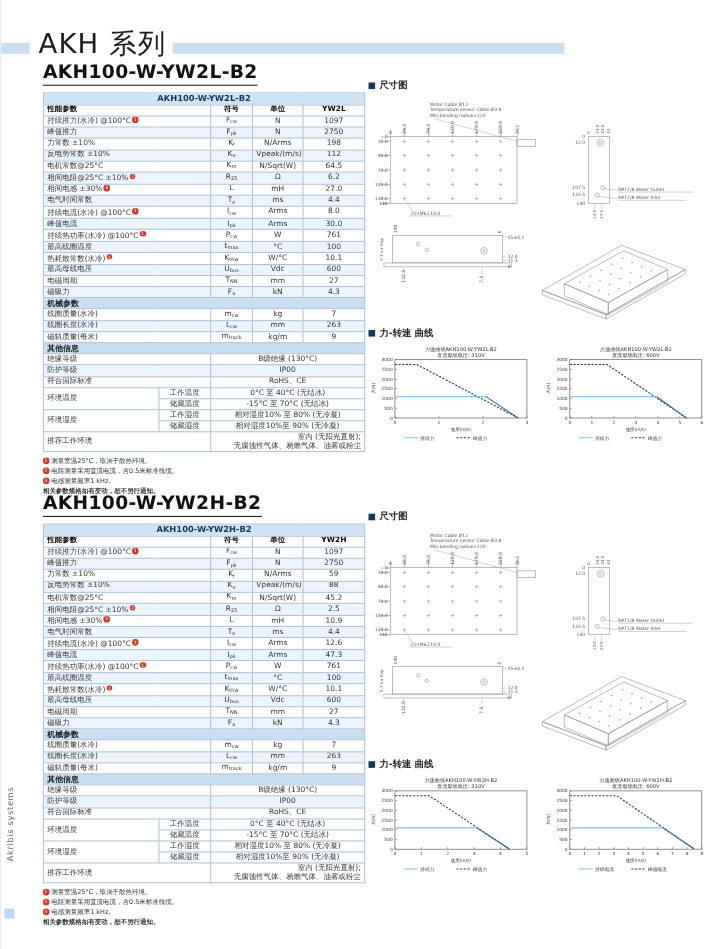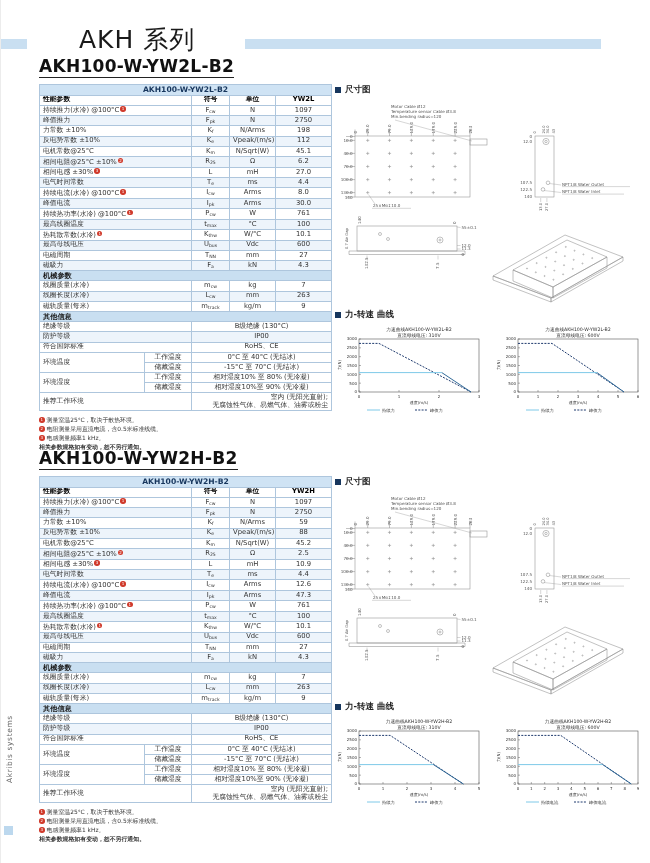--- a/index.html
+++ b/index.html
@@ -1,29 +1,29 @@
 <!DOCTYPE html>
 <html><head>
 <meta charset="utf-8">
 <style>
   html,body{margin:0;padding:0;background:#fff;}
   .page{position:relative;width:650px;height:863px;background:#fff;overflow:hidden;
         font-family:"DejaVu Sans","Liberation Sans",sans-serif;color:#222;
         border-left:1px solid #ececec;border-bottom:1px solid #e3e3e3;}
   
-  .hdr{position:absolute;left:0;top:20px;width:650px;height:32px;display:flex;align-items:flex-end;gap:44px;}
+  .hdr{position:absolute;left:0;top:20px;width:650px;height:32px;display:flex;align-items:flex-end;}
   .hbar{height:10px;background:#c9dff1;}
   .hbar.left{width:26px;margin-bottom:3px;}
   .hbar.right{width:356px;margin-bottom:3px;}
   .htitle{font-size:25px;color:#1a1a1a;margin:0 6px 0 8px;line-height:1;font-weight:500;letter-spacing:1px;}
   
   .section{position:absolute;left:0;width:650px;}
   .sec1{top:56px;}  .sec2{top:448px;}
   .leftcol{position:absolute;left:38px;top:0;width:292px;}
-  .rightcol{position:absolute;left:334px;top:28px;width:312px;text-align:center;}
+  .rightcol{position:absolute;left:334px;top:16px;width:312px;text-align:center;}
   .sec-heading{font-size:17px;font-weight:bold;color:#111;display:inline-block;
                border-bottom:1.6px solid #222;padding-bottom:1px;letter-spacing:0.3px;}
   
   table.spec{border-collapse:collapse;width:292px;margin-top:6px;table-layout:fixed;
              font-size:6.8px;color:#333;border:1px solid #7fa8cc;}
   table.spec td{border:0.6px solid #aec6dd;padding:0.5px 3px;height:8.2px;line-height:1.12;
                 overflow:hidden;white-space:nowrap;}
   td.tt{background:#cfe3f4;color:#17365d;font-weight:bold;font-size:7.6px;text-align:center;height:11px;}
   tr.colhdr td{font-weight:bold;color:#000;margin-left:16px;}
   td.sechdr{background:#c9dff1;font-weight:bold;font-size:7.2px;color:#1a1a1a;height:9.5px;margin-left:37px;}
@@ -128,21 +128,21 @@
               <td colspan="2"><span>反电势常数 ±10%</span></td>
               <td class="c-sym"><span>K</span><sub>e</sub></td>
               <td class="c-unit">Vpeak/(m/s)</td>
               <td class="c-val">112</td>
             </tr>
 
             <tr>
               <td colspan="2"><span>电机常数@25°C</span></td>
               <td class="c-sym"><span>K</span><sub>m</sub></td>
               <td class="c-unit">N/Sqrt(W)</td>
-              <td class="c-val">45.1</td>
+              <td class="c-val">64.5</td>
             </tr>
 
             <tr>
               <td colspan="2"><span>相间电阻@25°C ±10%</span><span class="note">2</span></td>
               <td class="c-sym"><span>R</span><sub>25</sub></td>
               <td class="c-unit">Ω</td>
               <td class="c-val">6.2</td>
             </tr>
 
             <tr>

